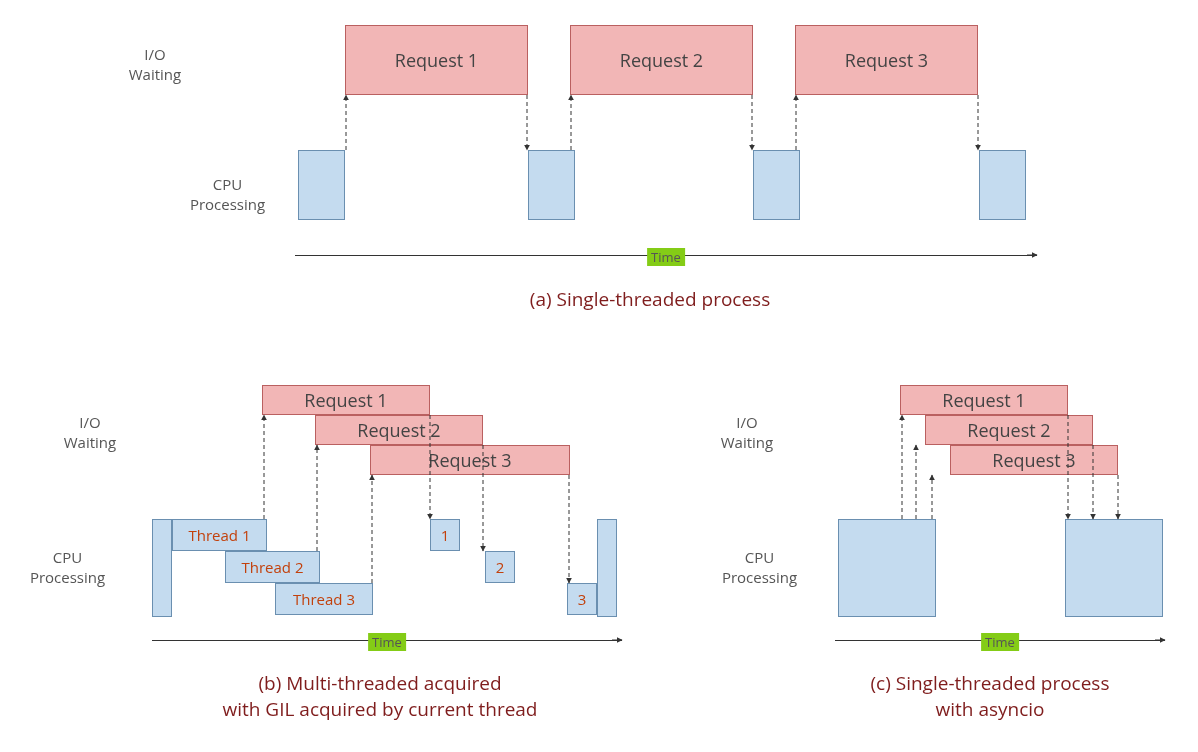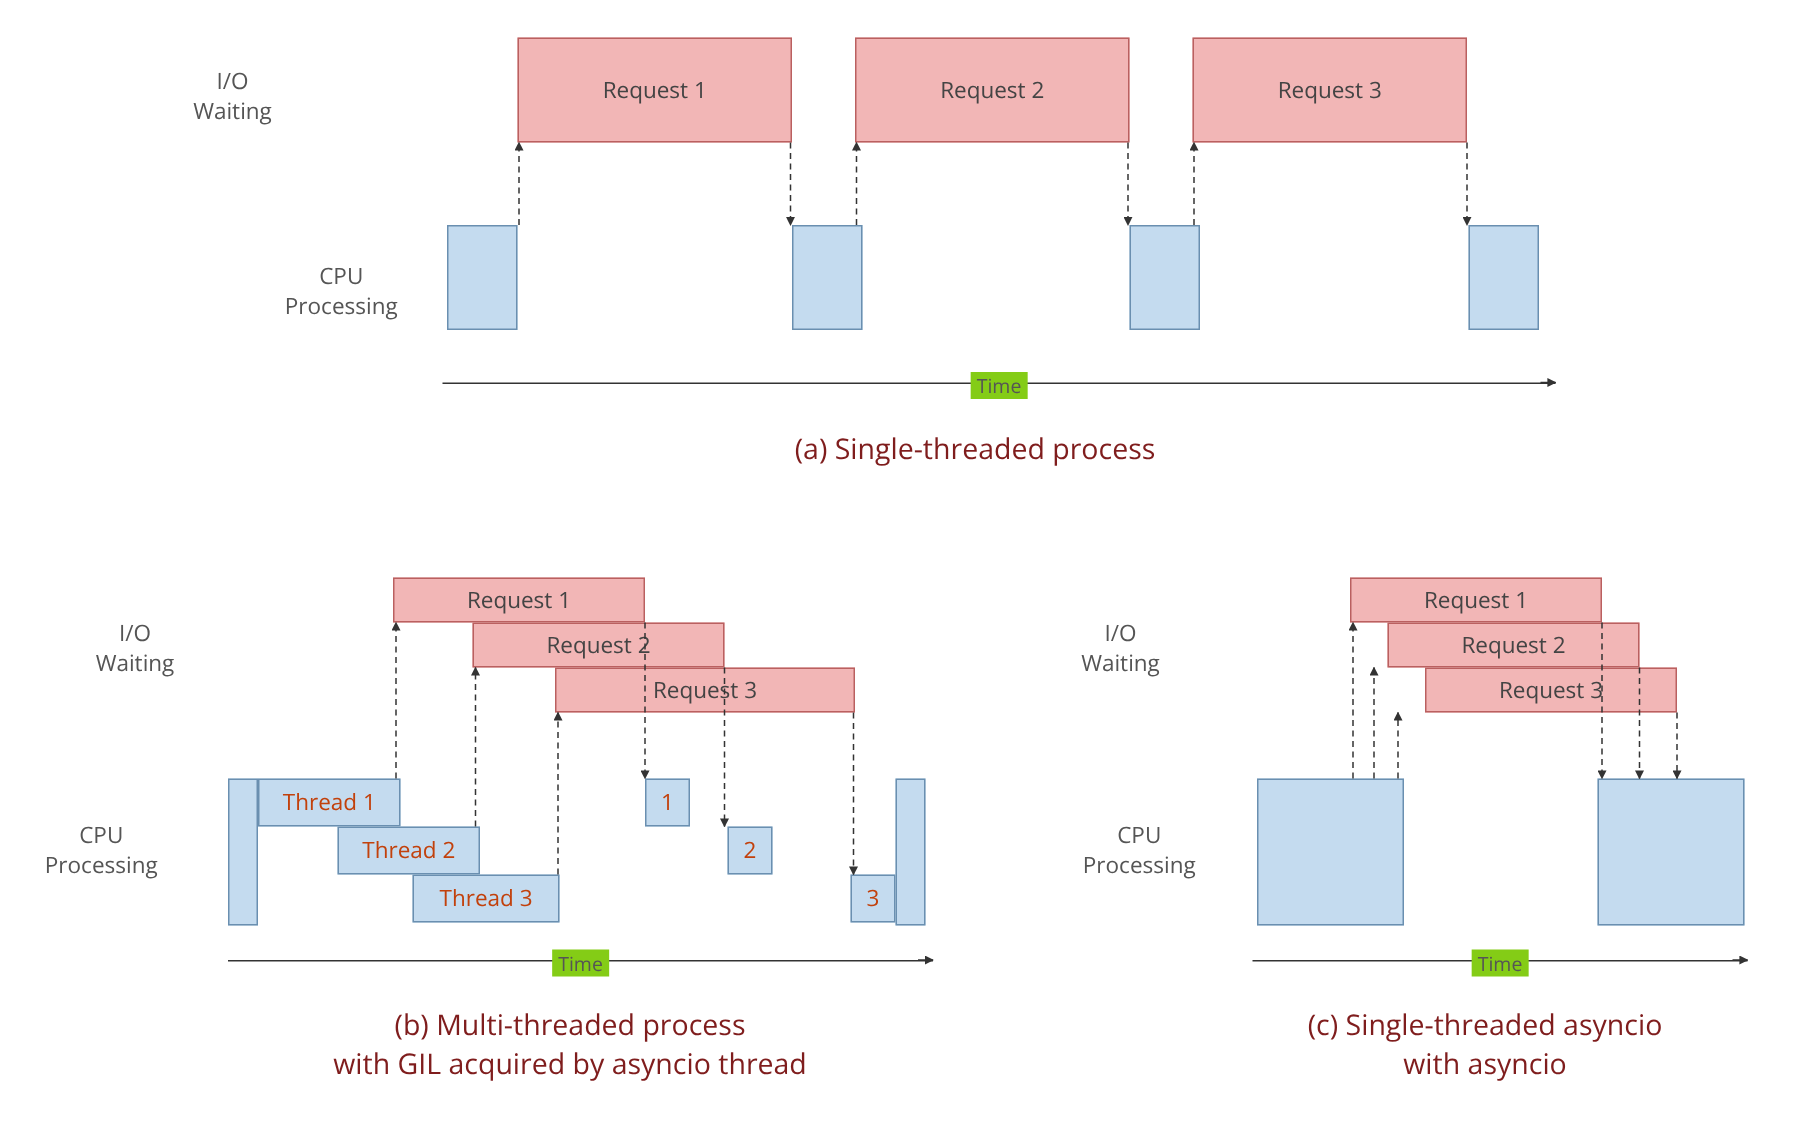--- a/index.html
+++ b/index.html
@@ -31,21 +31,21 @@
     text-align: center;
   }
   .req {
     position: absolute;
     background: #f2b6b6;
     border: 1px solid #ba6060;
     box-sizing: border-box;
     display: flex;
     align-items: center;
     justify-content: center;
-    font-size: 15px;
+    font-size: 18px;
     color: #444;
   }
   .cpu {
     position: absolute;
     background: #c4dbef;
     border: 1px solid #6a8fb0;
     box-sizing: border-box;
     display: flex;
     align-items: center;
     justify-content: center;
@@ -139,22 +139,22 @@
   </div>
   <div class="cpu" style="left:567px;top:583px;width:30px;height:32px;">
     <span>3</span>
   </div>
   <div class="cpu" style="left:597px;top:519px;width:20px;height:98px;"></div>
 
   <div class="time-axis" style="left:152px;top:640px;width:470px;">
     <span class="tlabel">Time</span>
   </div>
 
-  <div class="caption" style="left:170px;top:670px;width:420px;">(b) Multi-threaded process</div>
-  <div class="caption" style="left:170px;top:696px;width:420px;">with GIL acquired by asyncio thread</div>
+  <div class="caption" style="left:170px;top:670px;width:420px;">(b) Multi-threaded acquired</div>
+  <div class="caption" style="left:170px;top:696px;width:420px;">with GIL acquired by current thread</div>
 
   <div class="label" style="left:712px;top:413px;width:70px;white-space:pre-line;">I/O
 Waiting</div>
   <div class="label" style="left:712px;top:548px;width:95px;white-space:pre-line;">CPU
 Processing</div>
 
   <div class="req" style="left:900px;top:385px;width:168px;height:30px;">
     <span>Request 1</span>
   </div>
   <div class="req" style="left:925px;top:415px;width:168px;height:30px;">
@@ -164,21 +164,21 @@
     <span>Request 3</span>
   </div>
 
   <div class="cpu" style="left:838px;top:519px;width:98px;height:98px;"></div>
   <div class="cpu" style="left:1065px;top:519px;width:98px;height:98px;"></div>
 
   <div class="time-axis" style="left:835px;top:640px;width:330px;">
     <span class="tlabel">Time</span>
   </div>
 
-  <div class="caption" style="left:810px;top:670px;width:360px;">(c) Single-threaded asyncio</div>
+  <div class="caption" style="left:810px;top:670px;width:360px;">(c) Single-threaded process</div>
   <div class="caption" style="left:810px;top:696px;width:360px;">with asyncio</div>
 
   <svg class="arrows" viewBox="0 0 1198 752">
     <defs>
       <marker id="arr" viewBox="0 0 10 10" refX="9" refY="5" markerWidth="6" markerHeight="6" orient="auto-start-reverse">
         <path d="M 0 0 L 10 5 L 0 10 z" fill="#333"></path>
       </marker>
     </defs>
     <g stroke="#333" stroke-width="1" stroke-dasharray="4,3" fill="none">
 

